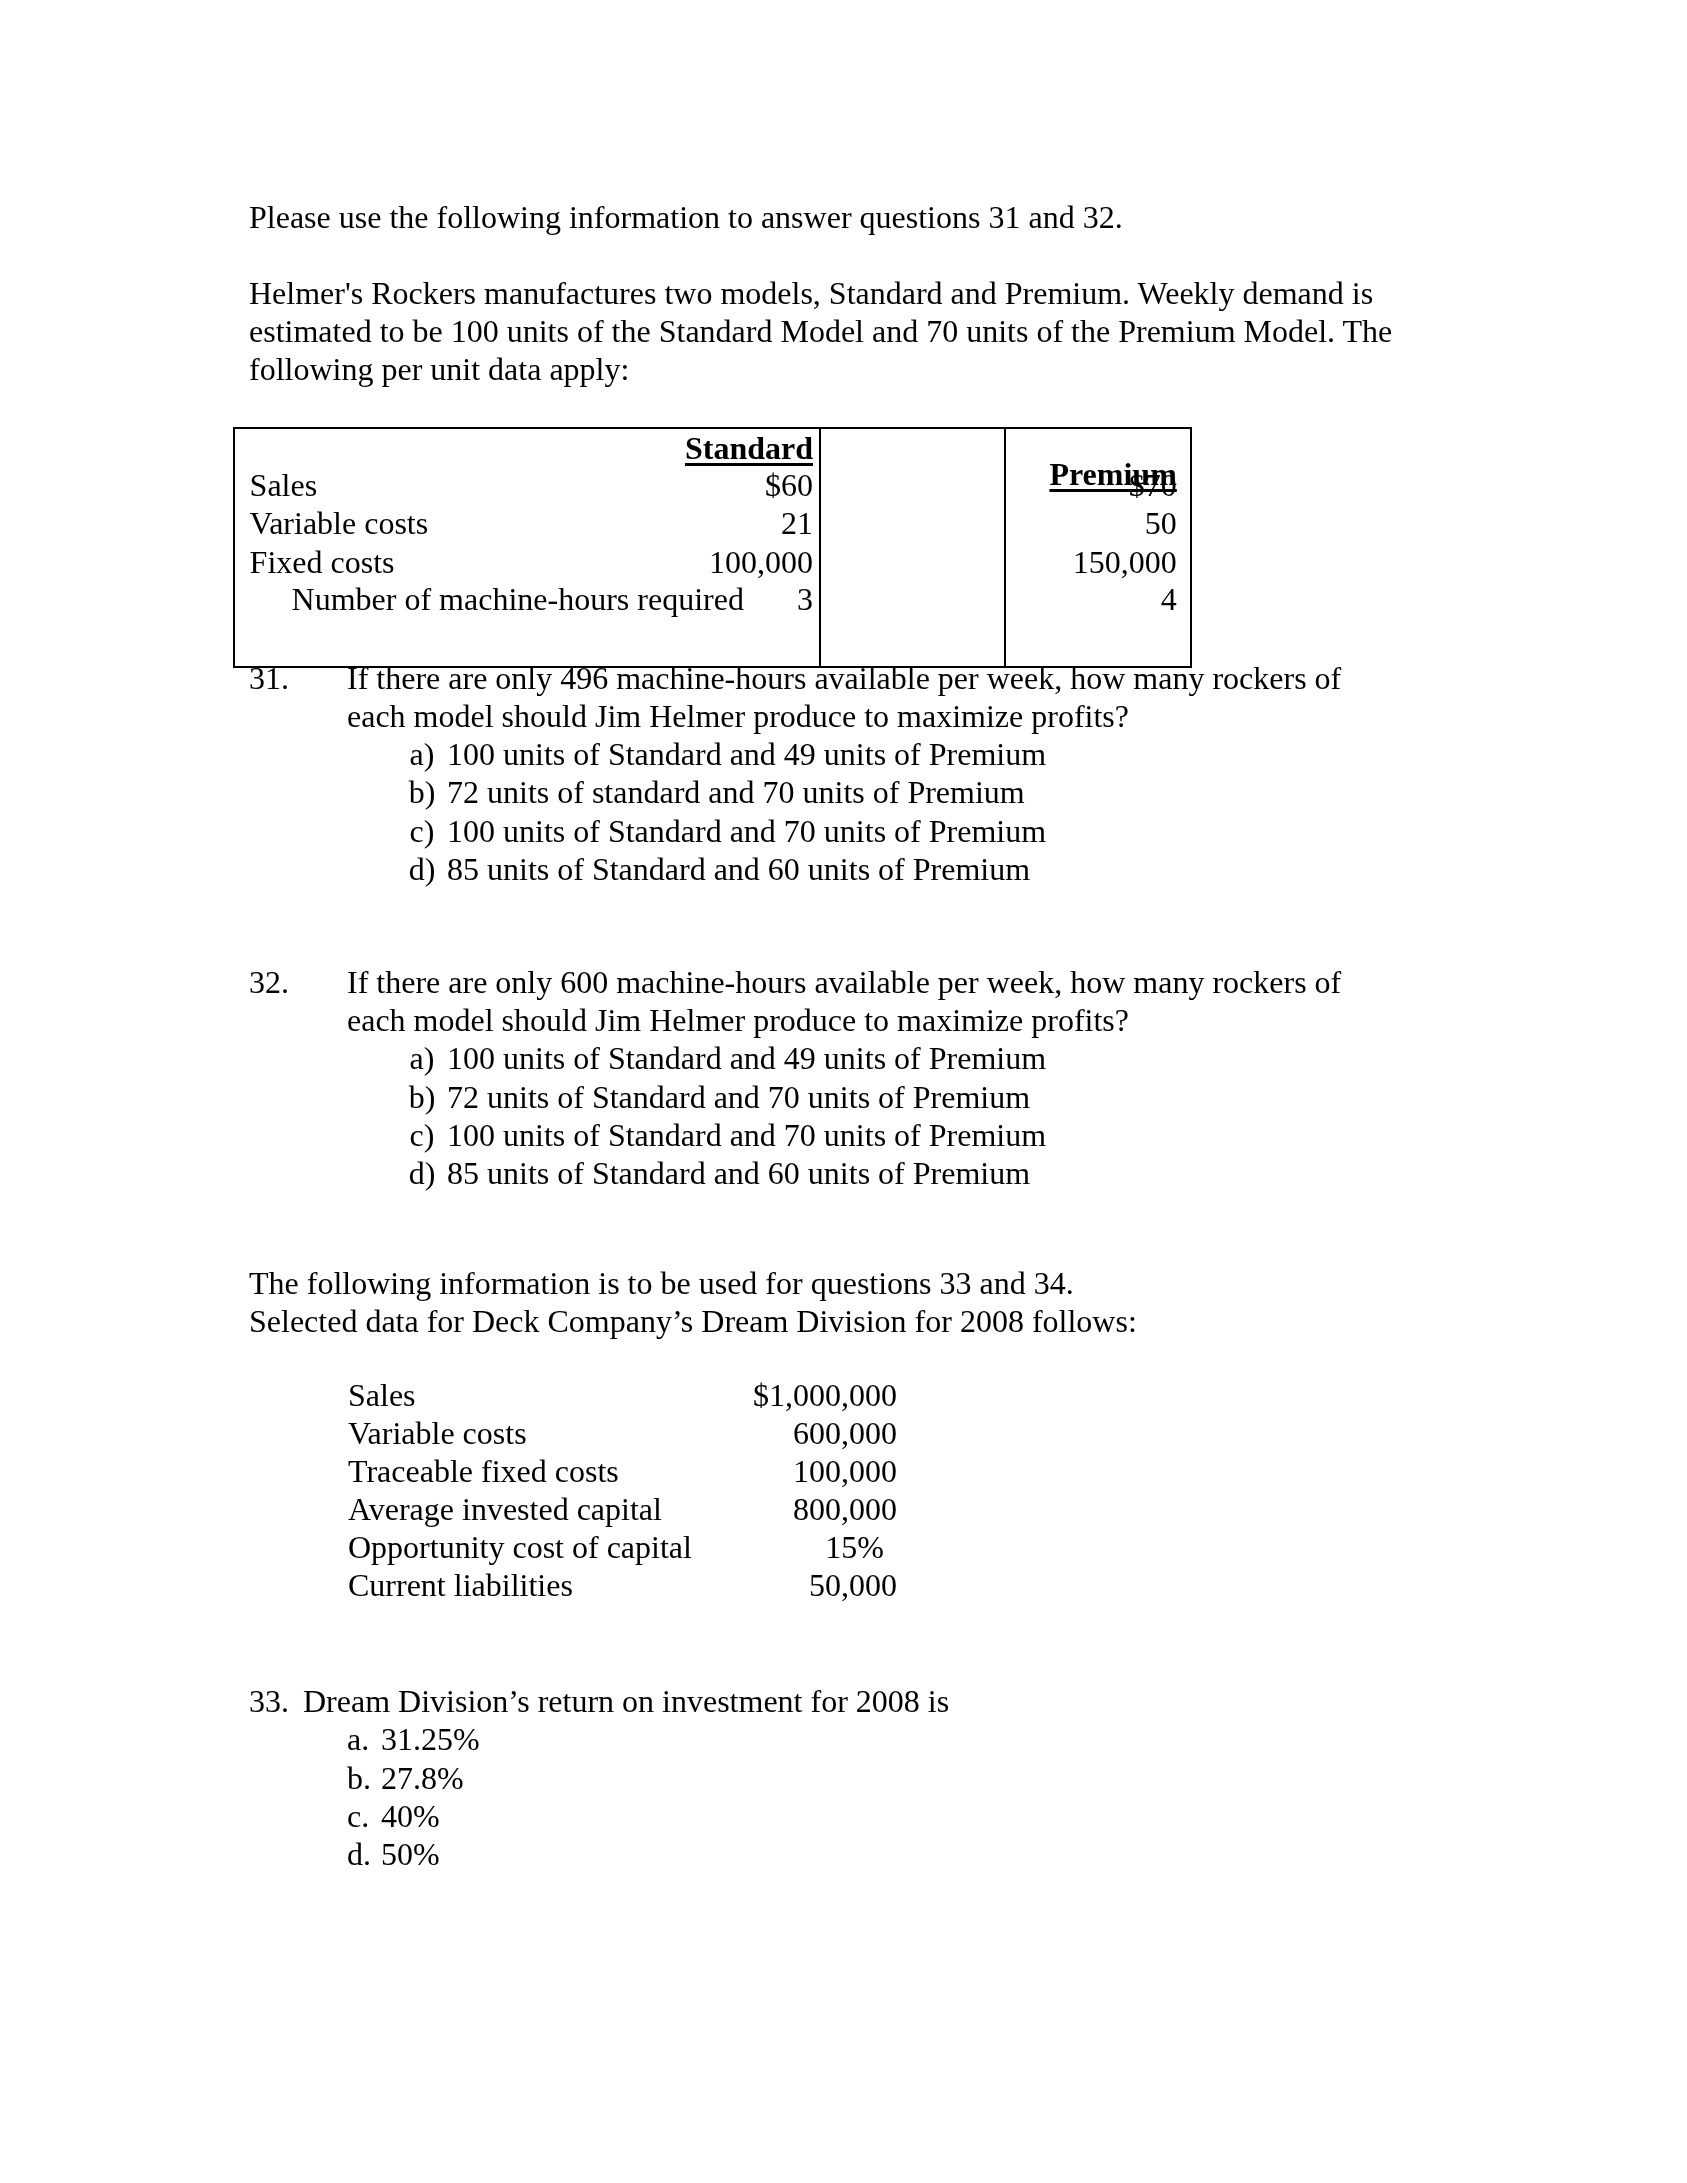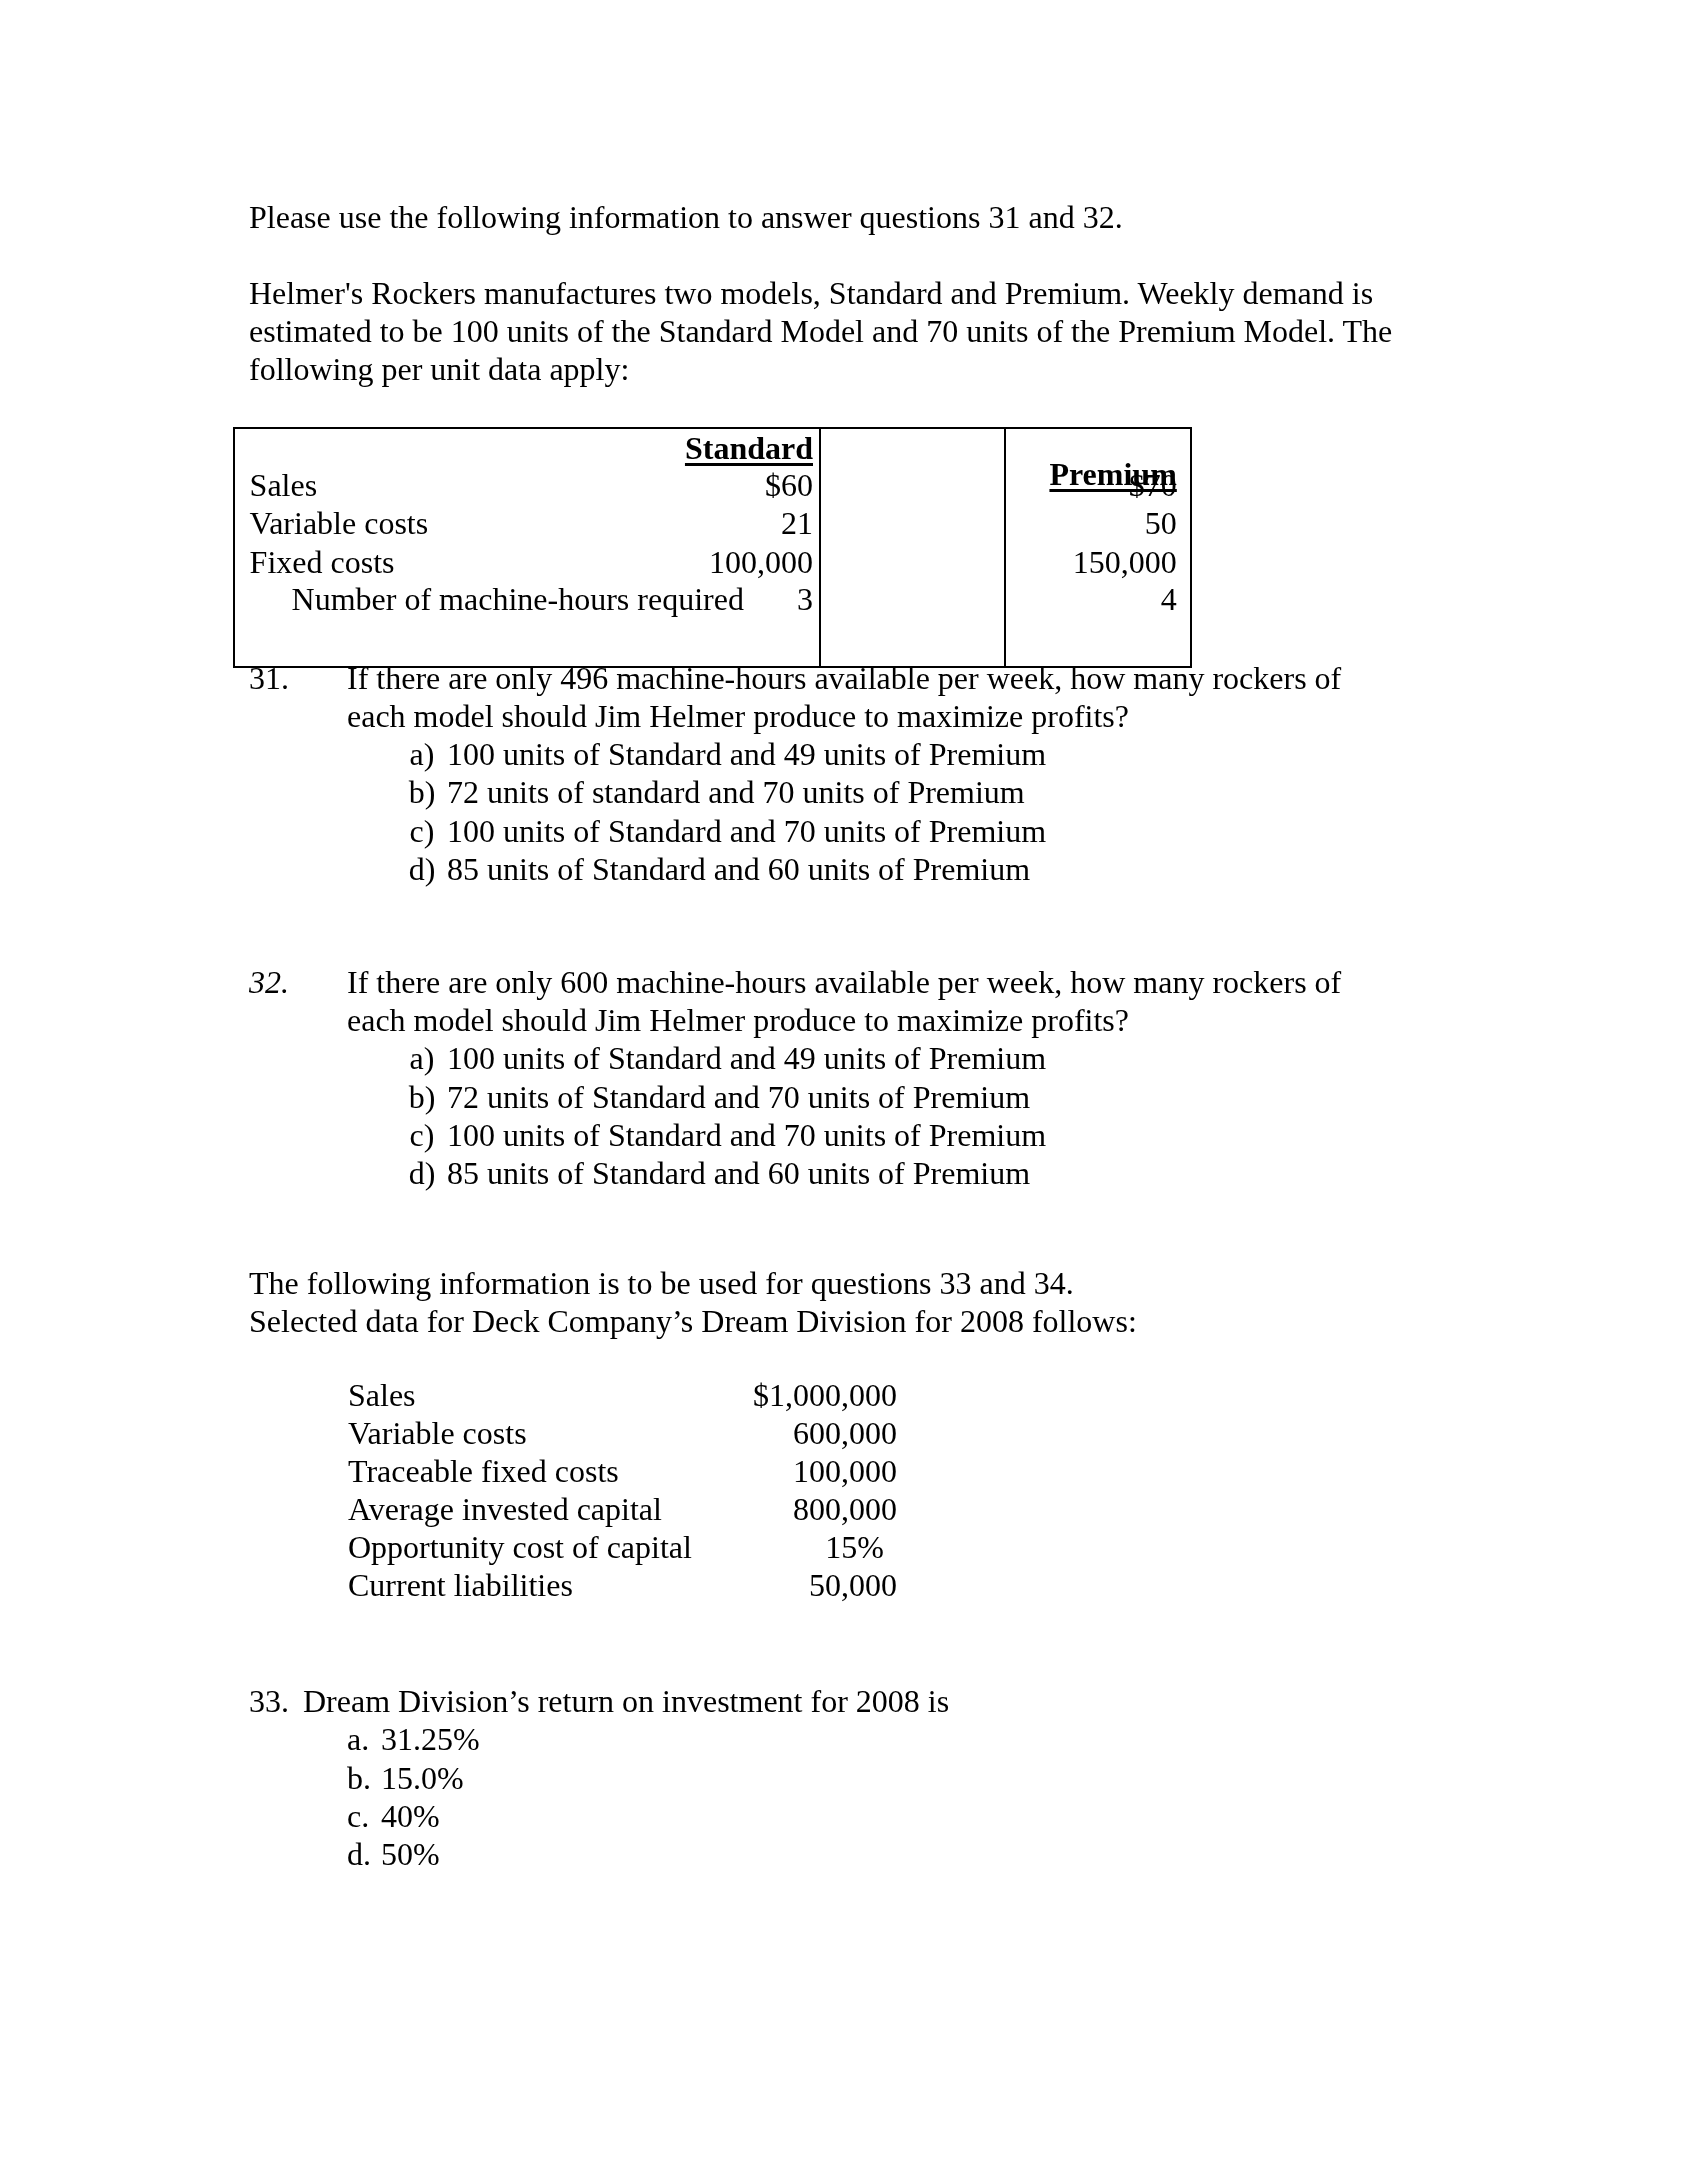--- a/index.html
+++ b/index.html
@@ -79,21 +79,21 @@
     <div>If there are only 496 machine-hours available per week, how many rockers of</div>
     <div>each model should Jim Helmer produce to maximize profits?</div>
   </div>
   <div class="opt" style="top:735px;"><span class="lbl">a)</span><span>100 units of Standard and 49 units of Premium</span></div>
   <div class="opt" style="top:773px;"><span class="lbl">b)</span><span>72 units of standard and 70 units of Premium</span></div>
   <div class="opt" style="top:812px;"><span class="lbl">c)</span><span>100 units of Standard and 70 units of Premium</span></div>
   <div class="opt" style="top:850px;"><span class="lbl">d)</span><span>85 units of Standard and 60 units of Premium</span></div>
 </div>
 
 <div>
-  <div class="qnum" style="top:963px;font-style:italic;">32.</div>
+  <div class="qnum" style="top:963px;">32.</div>
   <div class="qtext" style="top:963px;">
     <div>If there are only 600 machine-hours available per week, how many rockers of</div>
     <div>each model should Jim Helmer produce to maximize profits?</div>
   </div>
   <div class="opt" style="top:1039px;"><span class="lbl">a)</span><span>100 units of Standard and 49 units of Premium</span></div>
   <div class="opt" style="top:1078px;"><span class="lbl">b)</span><span>72 units of Standard and 70 units of Premium</span></div>
   <div class="opt" style="top:1116px;"><span class="lbl">c)</span><span>100 units of Standard and 70 units of Premium</span></div>
   <div class="opt" style="top:1154px;"><span class="lbl">d)</span><span>85 units of Standard and 60 units of Premium</span></div>
 </div>
 
@@ -126,17 +126,17 @@
   <div class="r">
       <span class="l">Current liabilities</span>
       <span class="v">50,000</span>
     </div>
 </div>
 
 <div>
   <div class="abs" style="left:249px; top:1682px;">33.</div>
   <div class="abs" style="left:303px; top:1682px;">Dream Division’s return on investment for 2008 is</div>
   <div class="q33opt" style="top:1720px;"><span class="lbl">a.</span><span>31.25%</span></div>
-  <div class="q33opt" style="top:1759px;"><span class="lbl">b.</span><span>15.0%</span></div>
+  <div class="q33opt" style="top:1759px;"><span class="lbl">b.</span><span>27.8%</span></div>
   <div class="q33opt" style="top:1797px;"><span class="lbl">c.</span><span>40%</span></div>
   <div class="q33opt" style="top:1835px;"><span class="lbl">d.</span><span>50%</span></div>
 </div>
 
 
 </body></html>

